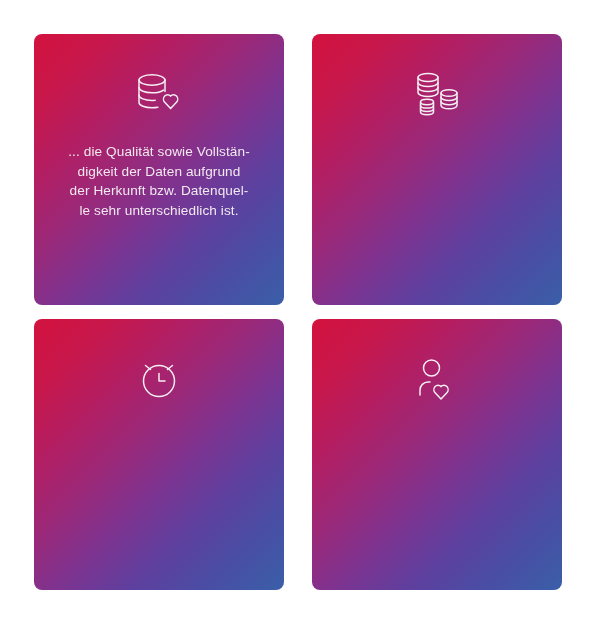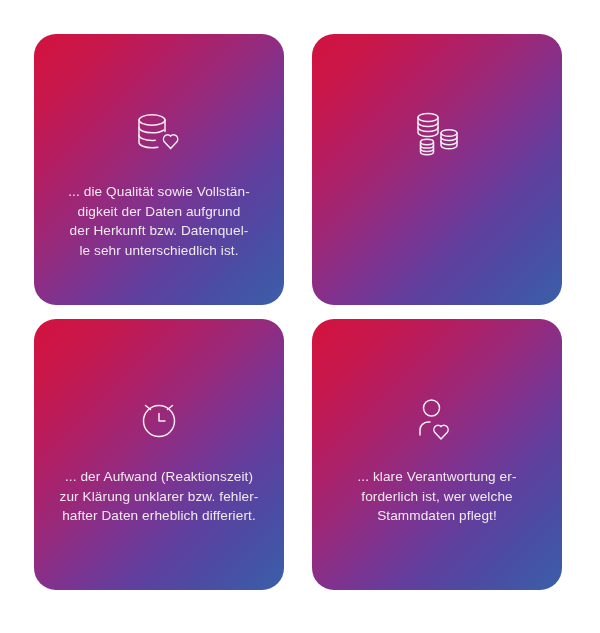--- a/index.html
+++ b/index.html
@@ -19,36 +19,36 @@
     top: 34px;
     width: 532px;
     display: grid;
     grid-template-columns: 250px 250px;
     grid-template-rows: 271px 271px;
     column-gap: 28px;
     row-gap: 14px;
   }
   .card {
     position: relative;
-    border-radius: 22px;
+    border-radius: 8px;
     background: linear-gradient(135deg,
         #d3123e 0%,
         #c8174b 14%,
         #b41e62 28%,
         #9b2878 42%,
         #7e3390 56%,
         #5f3f9e 70%,
         #4a4da4 84%,
         #3a5fa8 100%);
     overflow: hidden;
     display: flex;
     flex-direction: column;
     align-items: center;
     box-sizing: border-box;
-    padding-top: 74px;
+    padding-top: 34px;
   }
   .icon-wrap {
     width: 56px;
     height: 52px;
     display: flex;
     align-items: center;
     justify-content: center;
     margin-bottom: 22px;
   }
   .icon-wrap svg {
@@ -114,33 +114,27 @@
 
   <div class="card">
     <div class="icon-wrap">
       <svg viewBox="0 0 54 50" fill="none" stroke="#f5eef3" stroke-width="1.5" stroke-linecap="round" stroke-linejoin="round" aria-hidden="true">
         <circle cx="27" cy="27" r="15.5"></circle>
         <path d="M27 19.5 V27 H33"></path>
         <path d="M13.5 11.5 L18.5 15.5"></path>
         <path d="M40.5 11.5 L35.5 15.5"></path>
       </svg>
     </div>
-    <div class="card-text">... der Aufwand (Reaktionszeit)
-zur Klärung unklarer bzw. fehler-
-hafter Daten erheblich differiert.</div>
   </div>
 
   <div class="card">
     <div class="icon-wrap">
       <svg viewBox="0 0 54 50" fill="none" stroke="#f5eef3" stroke-width="1.5" stroke-linecap="round" stroke-linejoin="round" aria-hidden="true">
         <circle cx="21.5" cy="14" r="8"></circle>
         <path d="M10 41 V36 C10 31.6 13.6 28 18 28 H20"></path>
         <path d="M31 32.6 C29.4 30.9 26.7 30.9 25.1 32.6 C23.5 34.3 23.5 37.1 25.1 38.8
                  L31 45 L36.9 38.8 C38.5 37.1 38.5 34.3 36.9 32.6
                  C35.3 30.9 32.6 30.9 31 32.6 Z"></path>
       </svg>
     </div>
-    <div class="card-text">... klare Verantwortung er-
-forderlich ist, wer welche
-Stammdaten pflegt!</div>
   </div>
 
 </div>
 
 </body></html>

